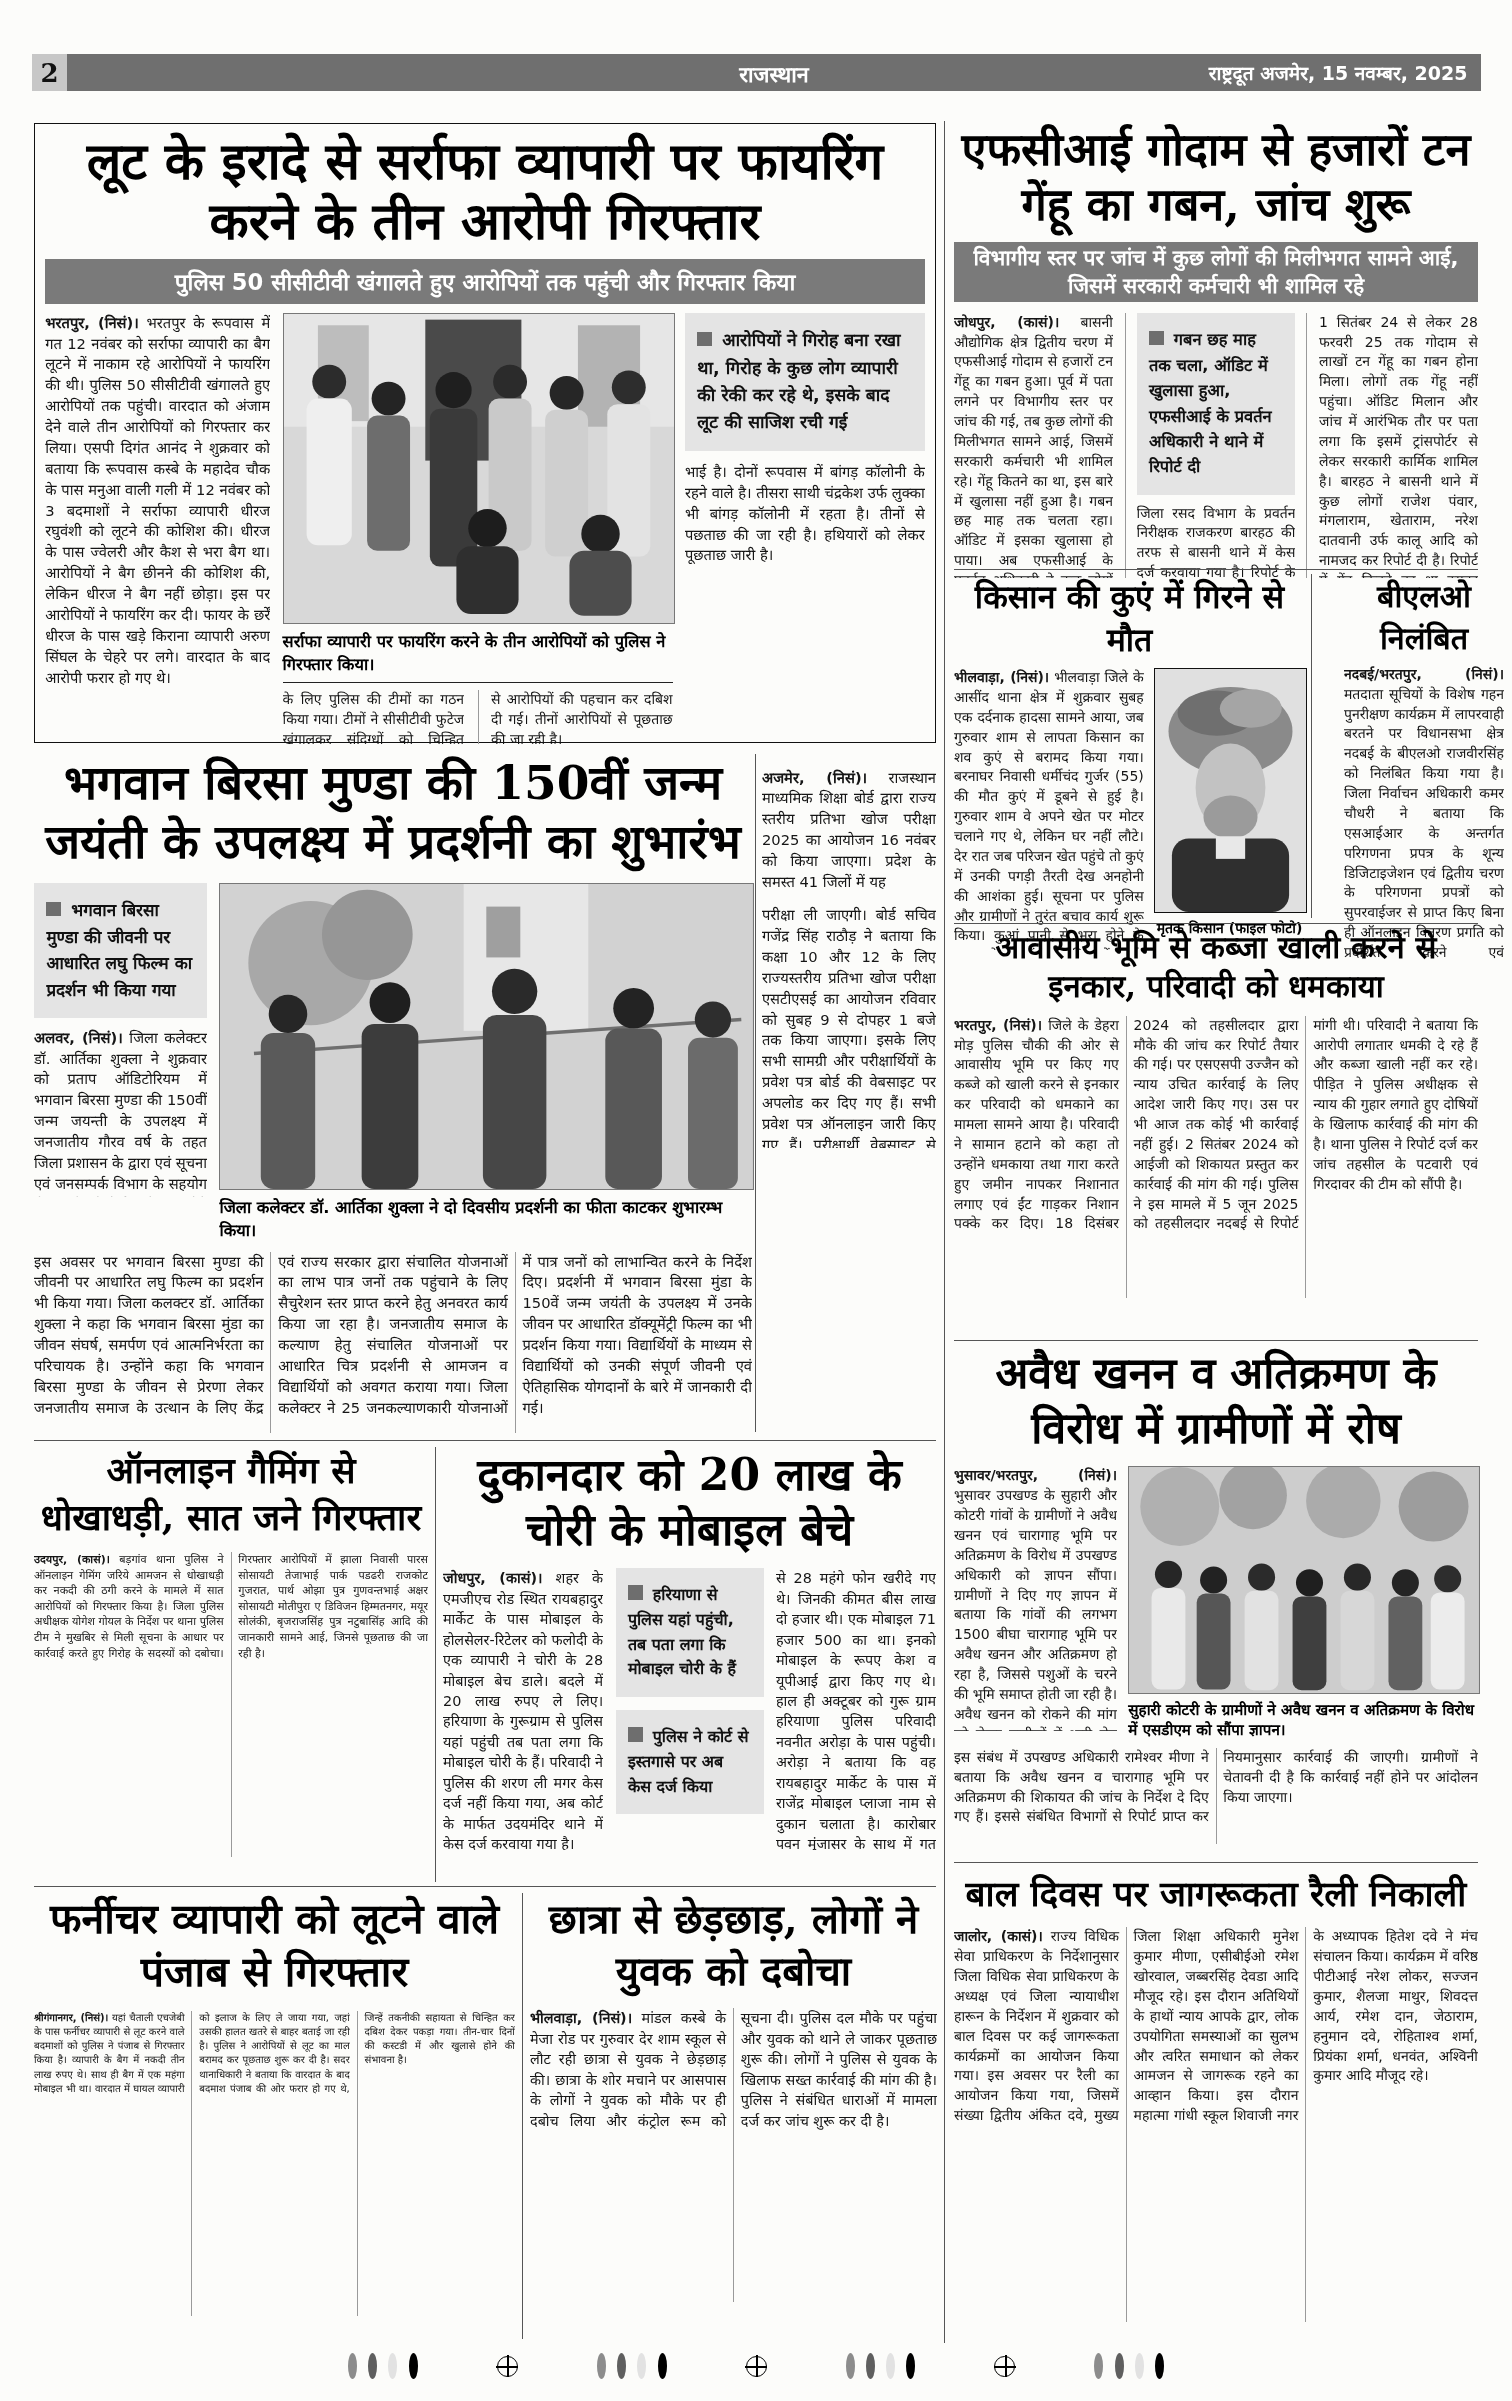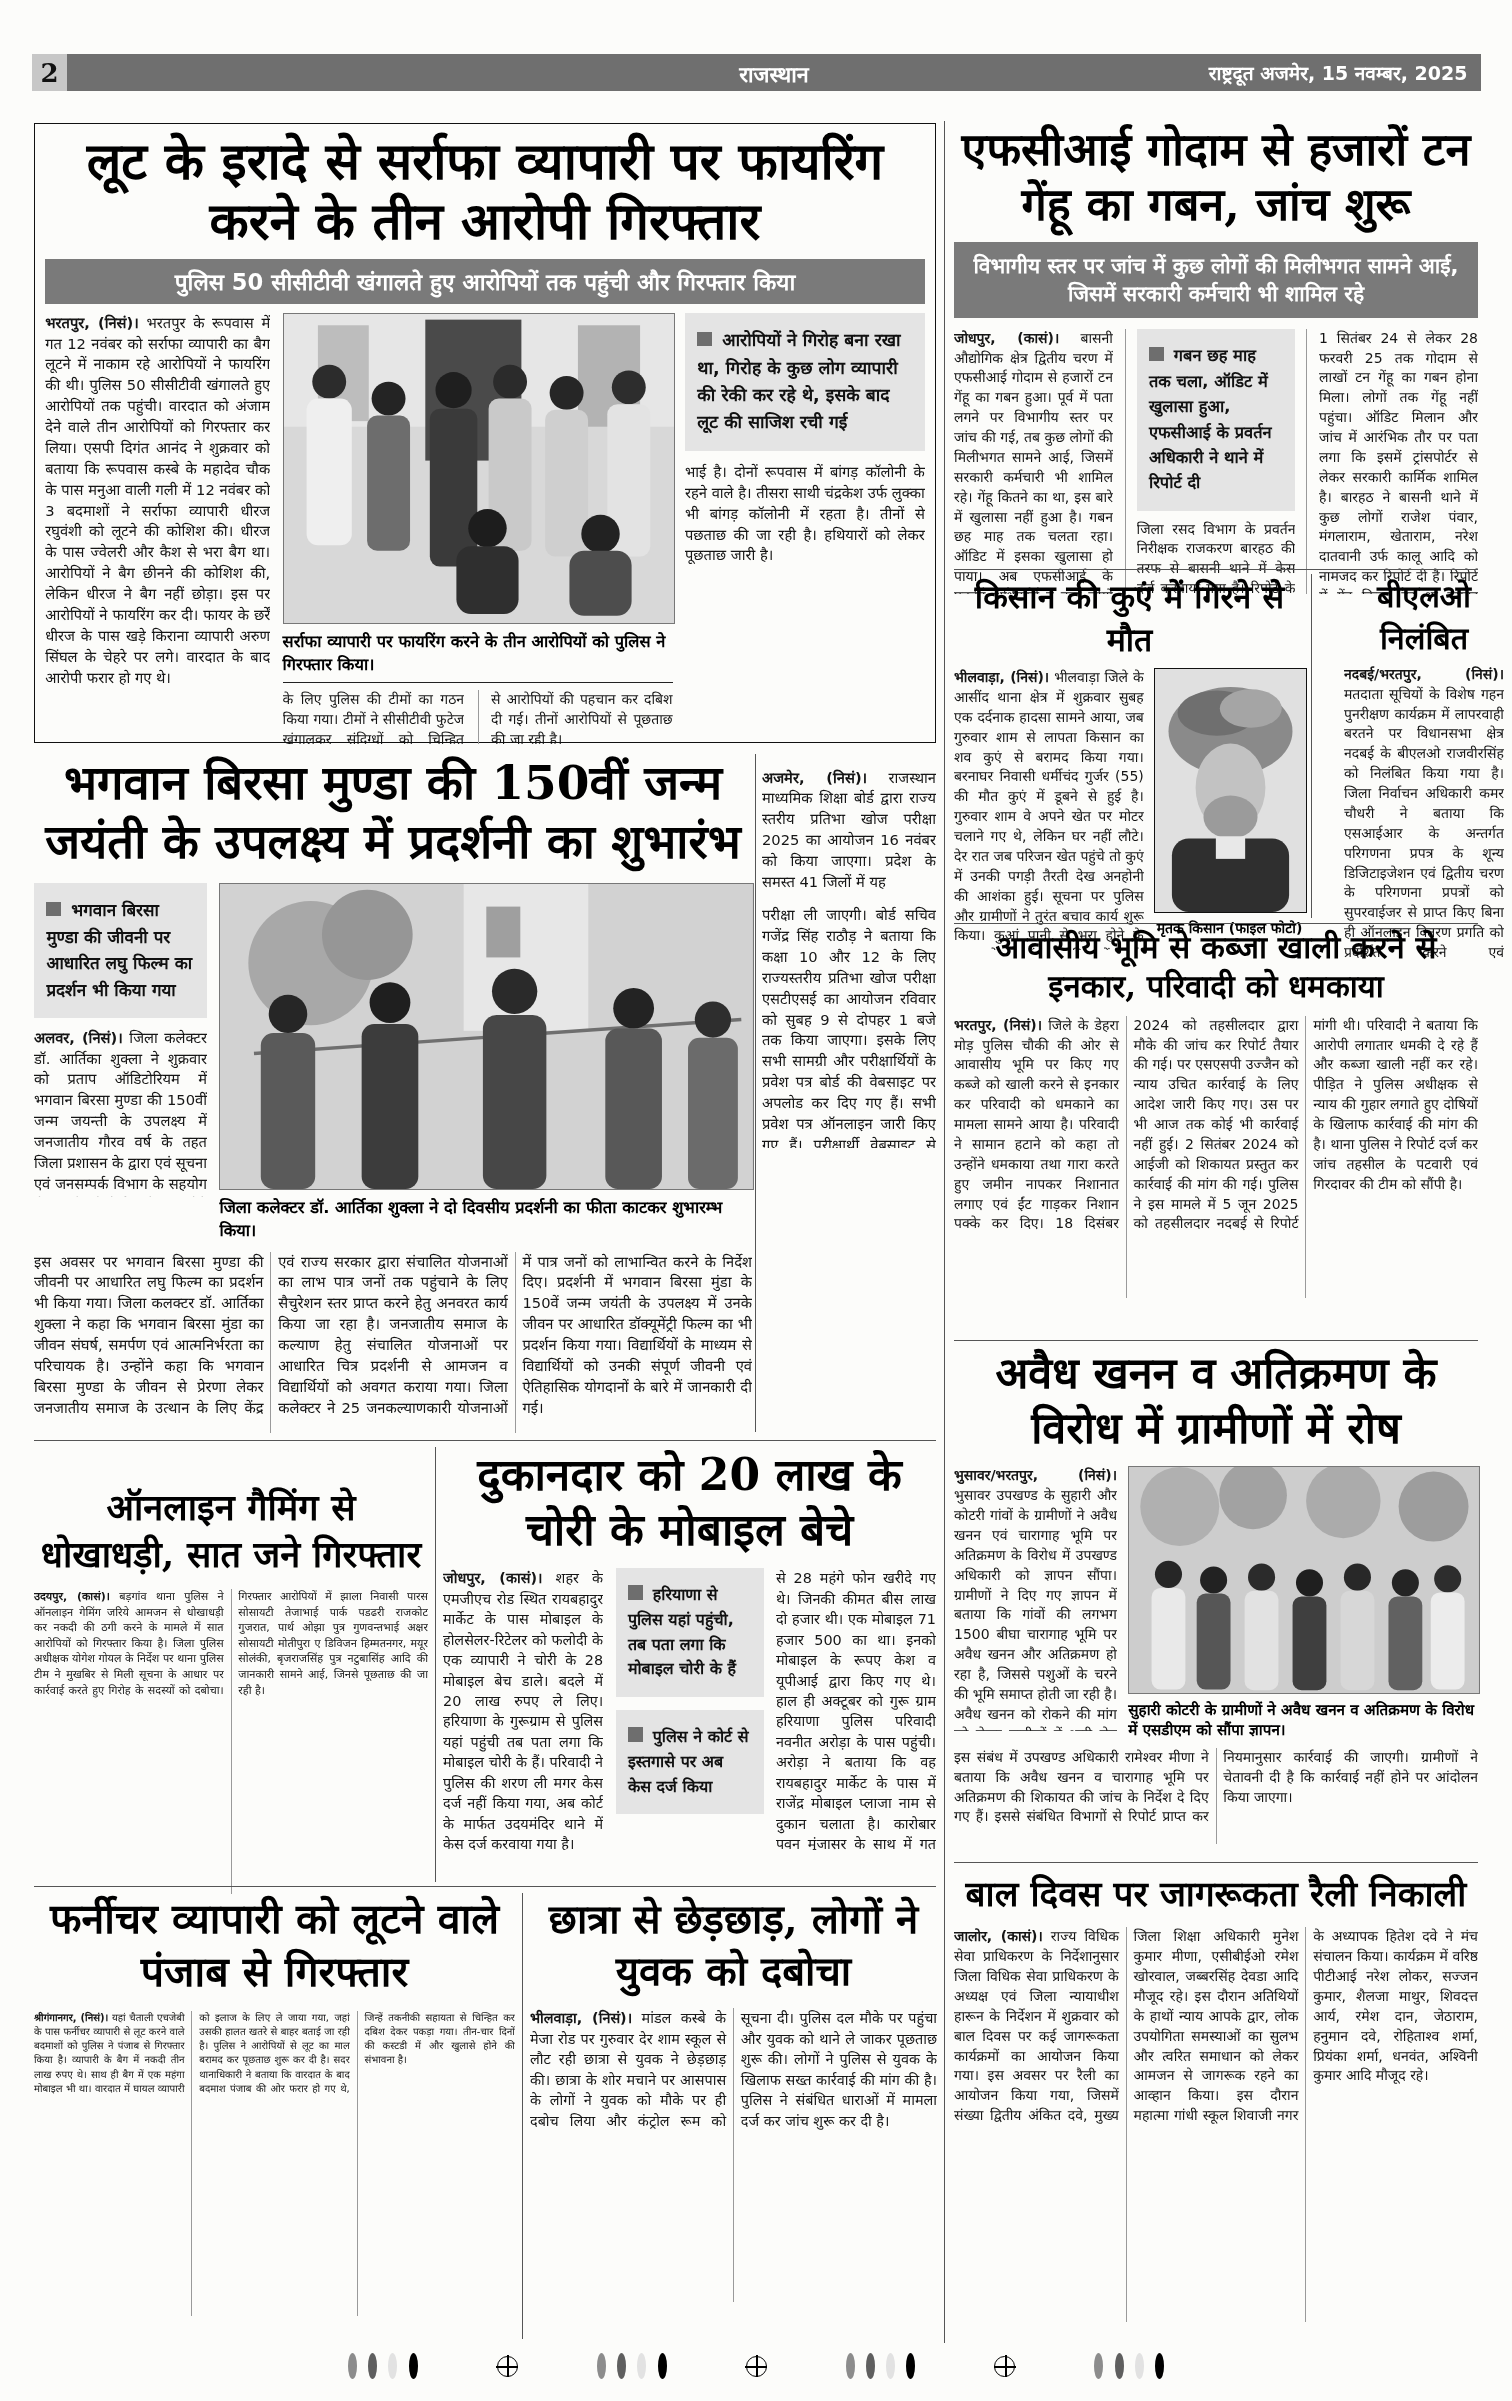--- a/index.html
+++ b/index.html
@@ -151,21 +151,21 @@
   <section style="left:762px;top:754px;width:174px;height:678px;">
     <div class="body" style="font-size:14.7px;margin-top:13.6px;">
       <b class="dl">अजमेर, (निसं)।</b>
       <span>राजस्थान माध्यमिक शिक्षा बोर्ड द्वारा राज्य स्तरीय प्रतिभा खोज परीक्षा 2025 का आयोजन 16 नवंबर को किया जाएगा। प्रदेश के समस्त 41 जिलों में यह</span>
     </div>
     <div class="body" style="font-size:14.7px;margin-top:12.4px;height:243px;">परीक्षा ली जाएगी। बोर्ड सचिव गजेंद्र सिंह राठौड़ ने बताया कि कक्षा 10 और 12 के लिए राज्यस्तरीय प्रतिभा खोज परीक्षा एसटीएसई का आयोजन रविवार को सुबह 9 से दोपहर 1 बजे तक किया जाएगा। इसके लिए सभी सामग्री और परीक्षार्थियों के प्रवेश पत्र बोर्ड की वेबसाइट पर अपलोड कर दिए गए हैं। सभी प्रवेश पत्र ऑनलाइन जारी किए गए हैं। परीक्षार्थी वेबसाइट से प्रवेश पत्र डाउनलोड कर लें। केन्द्र अधीक्षक भी निर्धारित प्रक्रिया के अनुसार केंद्र सामग्री डाउनलोड कर सकेंगे। बोर्ड कार्यालय में 15 व 16 नवंबर को नियंत्रण कक्ष स्थापित किया गया है।</div>
   </section>
 
   <section style="left:954px;top:123px;width:524px;height:443px;">
     <div class="headline" style="font-size:45px;line-height:1.22;">एफसीआई गोदाम से हजारों टन गेंहू का गबन, जांच शुरू</div>
-    <div class="subbar" style="margin-top:9px;font-size:21px;padding:10px 8px;line-height:1.35;">विभागीय स्तर पर जांच में कुछ लोगों की मिलीभगत सामने आई, जिसमें सरकारी कर्मचारी भी शामिल रहे</div>
+    <div class="subbar" style="margin-top:9px;font-size:21px;padding:2px 8px;line-height:1.35;">विभागीय स्तर पर जांच में कुछ लोगों की मिलीभगत सामने आई, जिसमें सरकारी कर्मचारी भी शामिल रहे</div>
     <div style="display:flex;gap:12.4px;margin-top:10.2px;height:265px;">
       <div class="body" style="flex:1;font-size:14px;">
         <b class="dl">जोधपुर, (कासं)।</b>
         <span>बासनी औद्योगिक क्षेत्र द्वितीय चरण में एफसीआई गोदाम से हजारों टन गेंहू का गबन हुआ। पूर्व में पता लगने पर विभागीय स्तर पर जांच की गई, तब कुछ लोगों की मिलीभगत सामने आई, जिसमें सरकारी कर्मचारी भी शामिल रहे। गेंहू कितने का था, इस बारे में खुलासा नहीं हुआ है। गबन छह माह तक चलता रहा। ऑडिट में इसका खुलासा हो पाया। अब एफसीआई के प्रवर्तन अधिकारी ने कुछ लोगों को नामजद कर बासनी थाने में रिपोर्ट दी है, जिसमें गहनता से तफ्तीश आरंभ की गई है।</span>
       </div>
       <div style="flex:1;border-left:0.6px solid #9a9a9a;border-right:0.6px solid #9a9a9a;padding:0 10.2px;">
         <div class="pull" style="font-size:16.4px;">
           <span class="sq"></span><span>गबन छह माह तक चला, ऑडिट में खुलासा हुआ, एफसीआई के प्रवर्तन अधिकारी ने थाने में रिपोर्ट दी</span>
         </div>
         <div class="body" style="font-size:14px;margin-top:9px;height:79px;">जिला रसद विभाग के प्रवर्तन निरीक्षक राजकरण बारहठ की तरफ से बासनी थाने में केस दर्ज करवाया गया है। रिपोर्ट के अनुसार एफसीआई का गोदाम बासनी द्वितीय चरण में आया है।</div>
@@ -267,21 +267,21 @@
   <section style="left:954px;top:1869px;width:524px;height:471px;">
     <div class="headline" style="font-size:35px;">बाल दिवस पर जागरूकता रैली निकाली</div>
     <div class="body cols3" style="font-size:14px;margin-top:11.3px;height:395px;">
       <b class="dl">जालोर, (कासं)।</b>
       <span>राज्य विधिक सेवा प्राधिकरण के निर्देशानुसार जिला विधिक सेवा प्राधिकरण के अध्यक्ष एवं जिला न्यायाधीश हारून के निर्देशन में शुक्रवार को बाल दिवस पर कई जागरूकता कार्यक्रमों का आयोजन किया गया। इस अवसर पर रैली का आयोजन किया गया, जिसमें संख्या द्वितीय अंकित दवे, मुख्य जिला शिक्षा अधिकारी मुनेश कुमार मीणा, एसीबीईओ रमेश खोरवाल, जब्बरसिंह देवडा आदि मौजूद रहे। इस दौरान अतिथियों के हाथों न्याय आपके द्वार, लोक उपयोगिता समस्याओं का सुलभ और त्वरित समाधान को लेकर आमजन से जागरूक रहने का आव्हान किया। इस दौरान महात्मा गांधी स्कूल शिवाजी नगर के अध्यापक हितेश दवे ने मंच संचालन किया। कार्यक्रम में वरिष्ठ पीटीआई नरेश लोकर, सज्जन कुमार, शैलजा माथुर, शिवदत्त आर्य, रमेश दान, जेठाराम, हनुमान दवे, रोहिताश्व शर्मा, प्रियंका शर्मा, धनवंत, अश्विनी कुमार आदि मौजूद रहे।</span>
     </div>
   </section>
 
   <div class="hline" style="left:34px;top:1440px;width:902px;"></div>
 
-  <section style="left:34px;top:1447px;width:394px;height:435px;margin-top:37px;">
+  <section style="left:34px;top:1447px;width:394px;height:435px;">
     <div class="headline" style="font-size:36px;line-height:1.3;">ऑनलाइन गैमिंग से धोखाधड़ी, सात जने गिरफ्तार</div>
     <div class="body cols2" style="font-size:11px;margin-top:11.3px;height:305px;">
       <b class="dl">उदयपुर, (कासं)।</b>
       <span>बड़गांव थाना पुलिस ने ऑनलाइन गेमिंग जरिये आमजन से धोखाधड़ी कर नकदी की ठगी करने के मामले में सात आरोपियों को गिरफ्तार किया है। जिला पुलिस अधीक्षक योगेश गोयल के निर्देश पर थाना पुलिस टीम ने मुखबिर से मिली सूचना के आधार पर कार्रवाई करते हुए गिरोह के सदस्यों को दबोचा। गिरफ्तार आरोपियों में झाला निवासी पारस सोसायटी तेजाभाई पार्क पडढरी राजकोट गुजरात, पार्थ ओझा पुत्र गुणवन्तभाई अक्षर सोसायटी मोतीपुरा ए डिविजन हिम्मतनगर, मयूर सोलंकी, बृजराजसिंह पुत्र नटुबासिंह आदि की जानकारी सामने आई, जिनसे पूछताछ की जा रही है।</span>
     </div>
   </section>
 
   <div class="vline" style="left:435px;top:1447px;height:435px;"></div>
 
   <section style="left:443px;top:1447px;width:493px;height:435px;">

